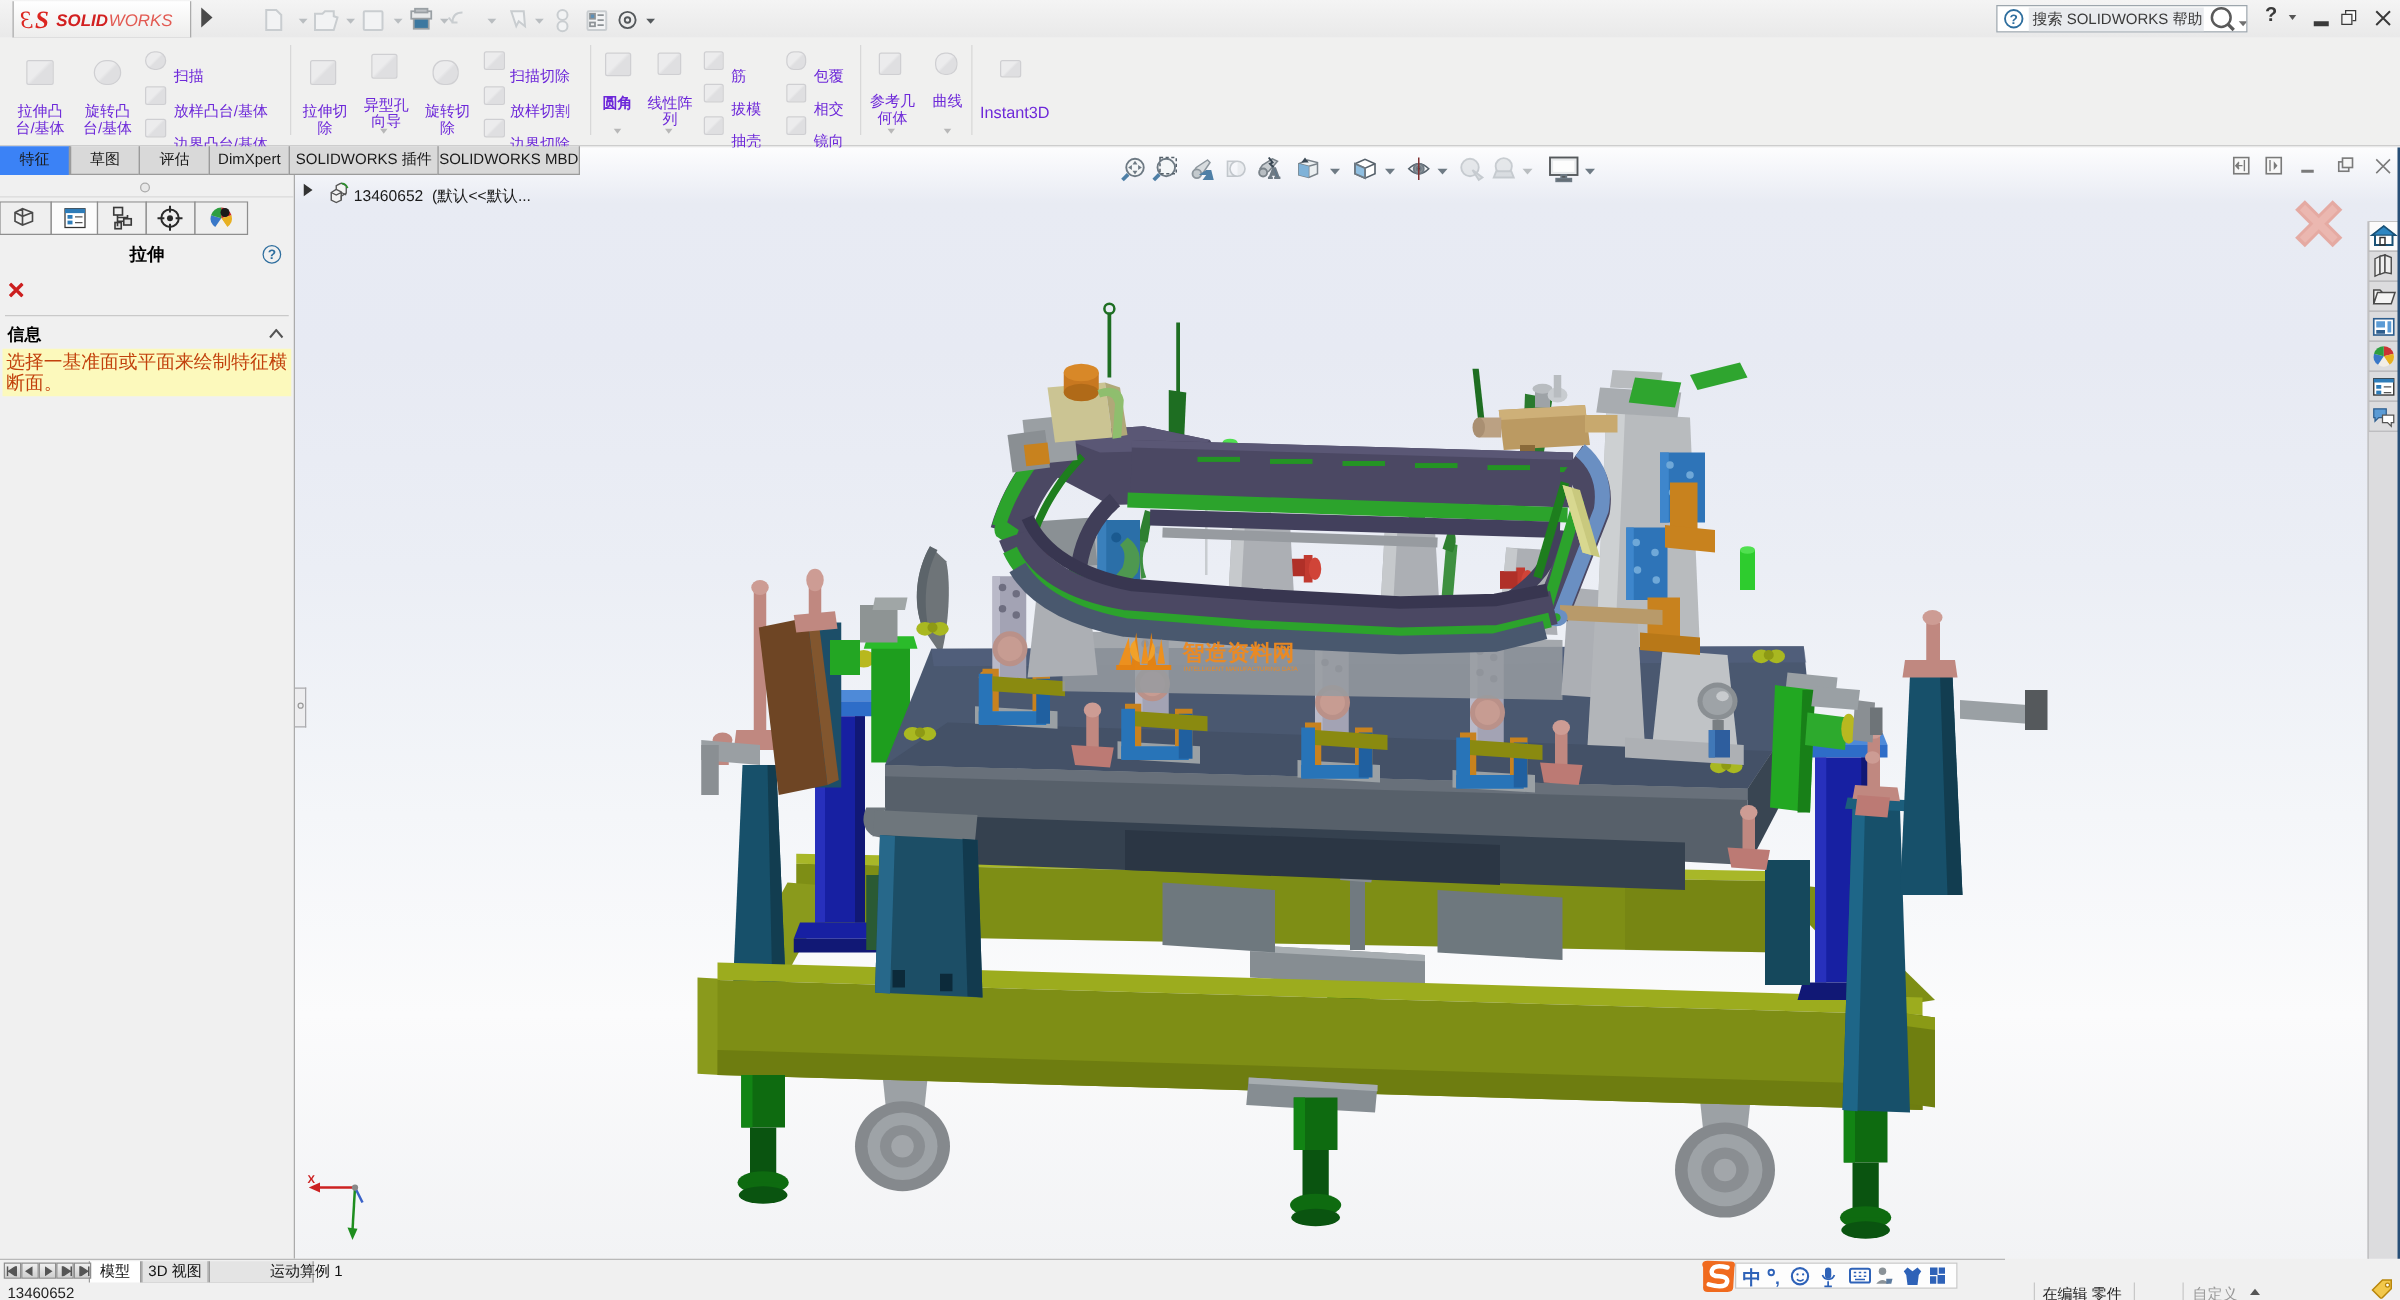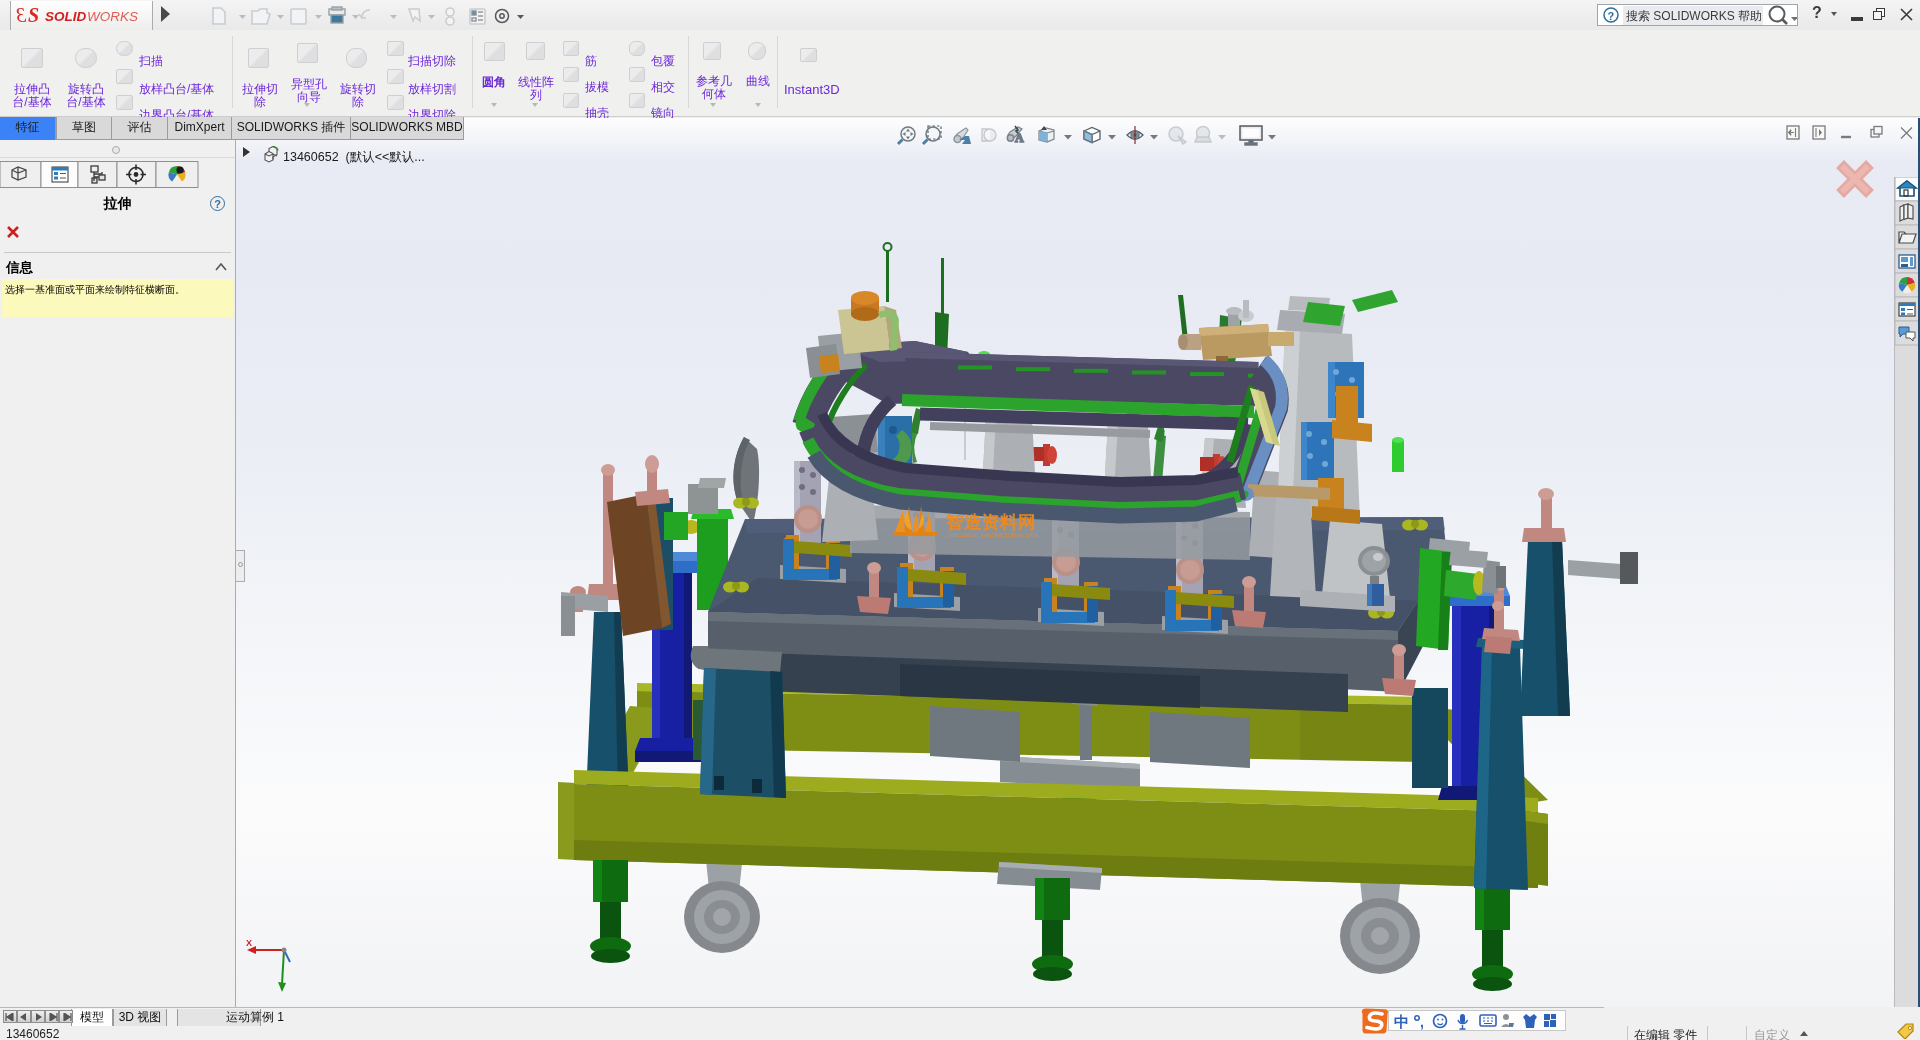--- a/index.html
+++ b/index.html
@@ -653,21 +653,21 @@
     <div class="abs" style="left:0;top:55px;width:235px;text-align:center;font-size:14px;font-weight:bold;color:#000;">拉伸</div>
     <div class="abs" style="left:210px;top:56px;width:15px;height:15px;border-radius:50%;border:1.6px solid #2E6E9E;color:#2E6E9E;font-size:11px;font-weight:bold;text-align:center;line-height:15px;">?</div>
     <svg class="abs" style="left:7px;top:86px;" width="12" height="12" viewBox="0 0 12 12">
         <path d="M1 1 L11 11 M11 1 L1 11" stroke="#CC1F1F" stroke-width="2.6"></path>
       </svg>
     <div class="sep" style="left:4px;top:112px;width:227px;"></div>
     <div class="abs" style="left:6px;top:119px;font-size:13.5px;font-weight:bold;color:#000;">信息</div>
     <svg class="abs" style="left:215px;top:123px;" width="12" height="8" viewBox="0 0 12 8">
         <path d="M1 7 L6 1 L11 7" fill="none" stroke="#555" stroke-width="1.6"></path>
       </svg>
-    <div class="abs" style="left:2px;top:139px;width:231px;height:38px;background:#FCF9BC;font-size:10px;color:#000000;line-height:17px;padding:2px 0 0 3px;">选择一基准面或平面来绘制特征横断面。</div>
+    <div class="abs" style="left:2px;top:139px;width:231px;height:38px;background:#FCF9BC;font-size:15px;color:#c2410c;line-height:17px;padding:2px 0 0 3px;">选择一基准面或平面来绘制特征横断面。</div>
   </div>
   <div id="taskpane">
     <svg width="24" height="180" viewBox="0 0 24 180">
       <rect x="0" y="0" width="24" height="24" fill="#FBFBFB" stroke="#AAA" stroke-width="1"></rect>
       <path d="M12 4 L3 11 h2 v8 h14 v-8 h2 z" fill="#FFF" stroke="#1A5276" stroke-width="1.6"></path>
       <path d="M12 4 L3 11 h18 z" fill="#2E86C1" stroke="#1A5276" stroke-width="1"></path>
       <rect x="9" y="13" width="4" height="6" fill="none" stroke="#333" stroke-width="1.2"></rect>
       <rect x="0" y="24" width="24" height="24" fill="#DCDCDE" stroke="#B9B9BC" stroke-width="1"></rect>
       <g stroke="#4A4A4A" fill="#EFEFEF" stroke-width="1.1">
         <path d="M5 30 l4 -2 v14 l-4 2z"></path>
@@ -706,21 +706,21 @@
           <path d="M4 150 h10 v7 h-6 l-3 3 v-3 h-1z" fill="#5B9BD5" stroke="#2E5E8E" stroke-width="1"></path>
       <path d="M11 155 h9 v6 h-2 v3 l-3 -3 h-4z" fill="#FFF" stroke="#555" stroke-width="1"></path>
         </g>
     </svg>
   </div>
   <div id="rightedge"></div>
 
   <div id="bottabs">
     <div class="btab" style="left:71px;width:42px;background:#fff;border:none;border-right:1px solid #9B9B9B;border-left:1px solid #9B9B9B;">模型</div>
     <div class="btab" style="left:113px;width:54px;">3D 视图</div>
-    <div class="btab" style="left:177px;width:84px;padding-left:48px;">运动算例 1</div>
+    <div class="btab" style="left:167px;width:84px;padding-left:48px;">运动算例 1</div>
   </div>
   <div id="bottomnav">
     <div class="navbtn" style="left:3px;"></div>
       <div class="navbtn" style="left:17px;"></div>
       <div class="navbtn" style="left:31px;"></div>
       <div class="navbtn" style="left:45px;"></div>
       <div class="navbtn" style="left:59px;"></div>
     <svg class="abs" style="left:5px;top:6px;" width="70" height="8" viewBox="0 0 70 8">
       <g fill="#555">
           <path d="M1 0 v8 M8 0 l-6 4 6 4z" stroke="#555" stroke-width="1.2"></path>

